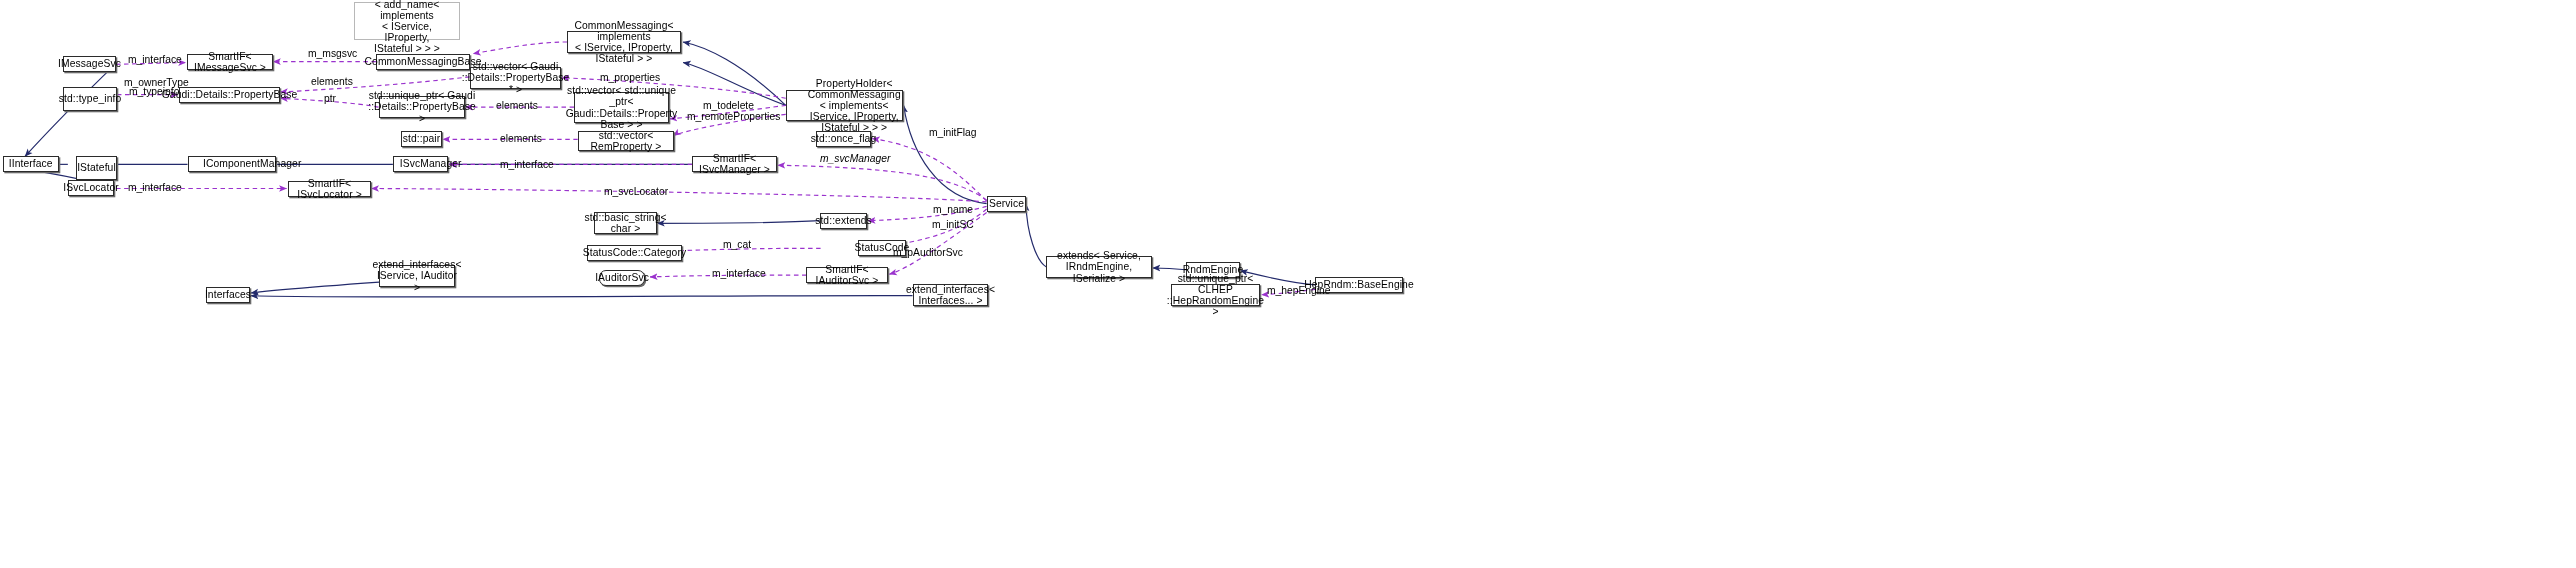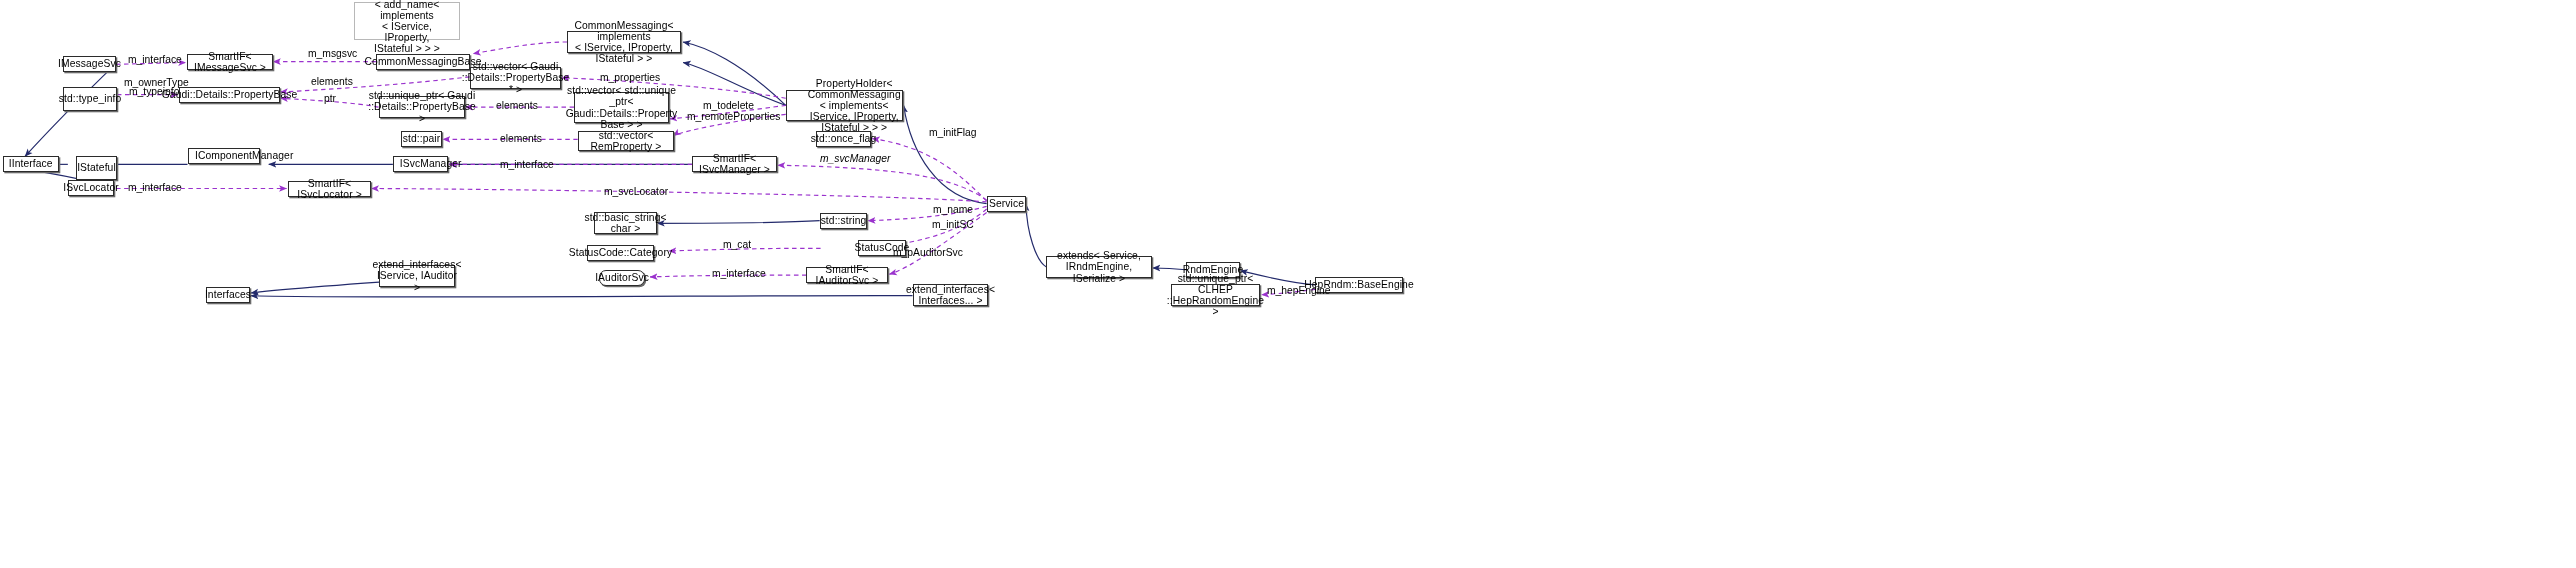--- a/index.html
+++ b/index.html
@@ -95,30 +95,30 @@
 _ptr&lt; Gaudi::Details::Property
 Base &gt; &gt;</div>
       <div class="node" style="left: 786px; top: 90px; width: 117px; height: 31px; padding-left: 23px;">PropertyHolder&lt; CommonMessaging
 &lt; implements&lt; IService, IProperty,
 IStateful &gt; &gt; &gt;</div>
       <div class="node" style="left: 401px; top: 131px; width: 41px; height: 16px;">std::pair</div>
       <div class="node" style="left: 578px; top: 131px; width: 96px; height: 20px;">std::vector&lt; RemProperty &gt;</div>
       <div class="node" style="left: 816px; top: 131px; width: 55px; height: 16px;">std::once_flag</div>
       <div class="node" style="left: 2.7px; top: 156px; width: 56px; height: 16px;">IInterface</div>
       <div class="node" style="left: 68px; top: 156px; width: 41px; height: 24px; margin-left: 8px;">IStateful</div>
-      <div class="node" style="left: 188px; top: 148px; width: 72px; height: 16px; padding-left: 44px;">IComponentManager</div>
+      <div class="node" style="left: 188px; top: 156px; width: 88px; height: 16px; padding-left: 44px;">IComponentManager</div>
       <div class="node" style="left: 393px; top: 156px; width: 55px; height: 16px; padding-left: 24px;">ISvcManager</div>
       <div class="node" style="left: 692px; top: 156px; width: 85px; height: 16px;">SmartIF&lt; ISvcManager &gt;</div>
       <div class="node" style="left: 68px; top: 180px; width: 46px; height: 16px;">ISvcLocator</div>
       <div class="node" style="left: 288px; top: 181px; width: 83px; height: 16px;">SmartIF&lt; ISvcLocator &gt;</div>
       <div class="node" style="left: 987px; top: 196px; width: 39px; height: 16px;">Service</div>
       <div class="node" style="left: 594px; top: 212px; width: 63px; height: 22px;">std::basic_string&lt;
 char &gt;</div>
-      <div class="node" style="left: 820px; top: 213px; width: 47px; height: 16px;">std::string</div>
-      <div class="node" style="left: 587px; top: 245px; width: 67px; height: 16px;">StatusCode::Category</div>
+      <div class="node" style="left: 820px; top: 213px; width: 47px; height: 16px;">std::extends</div>
+      <div class="node" style="left: 587px; top: 245px; width: 95px; height: 16px;">StatusCode::Category</div>
       <div class="node" style="left: 858px; top: 240px; width: 48px; height: 16px;">StatusCode</div>
       <div class="node" style="left: 379px; top: 265px; width: 76px; height: 22px;">extend_interfaces&lt;
 IService, IAuditor &gt;</div>
       <div class="node" style="left: 599px; top: 270px; width: 46px; height: 16px; border-radius: 7px;">IAuditorSvc</div>
       <div class="node" style="left: 806px; top: 267px; width: 82px; height: 16px;">SmartIF&lt; IAuditorSvc &gt;</div>
       <div class="node" style="left: 1046px; top: 256px; width: 106px; height: 22px;">extends&lt; Service, IRndmEngine,
 ISerialize &gt;</div>
       <div class="node" style="left: 1186px; top: 262px; width: 54px; height: 16px;">RndmEngine</div>
       <div class="node" style="left: 1315px; top: 277px; width: 88px; height: 16px;">HepRndm::BaseEngine</div>
       <div class="node" style="left: 206px; top: 287px; width: 44px; height: 16px;">Interfaces</div>

